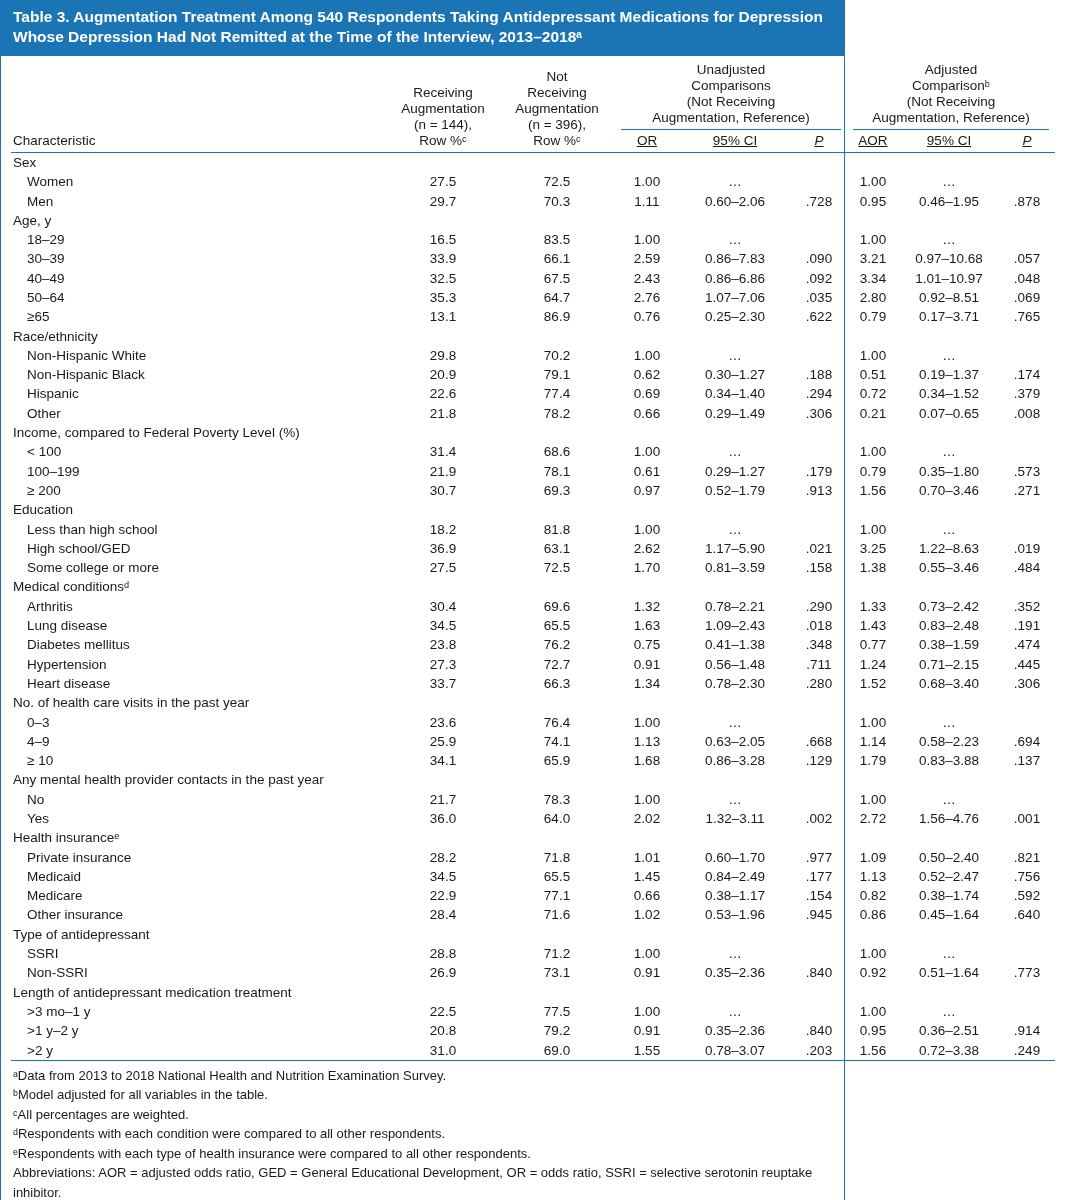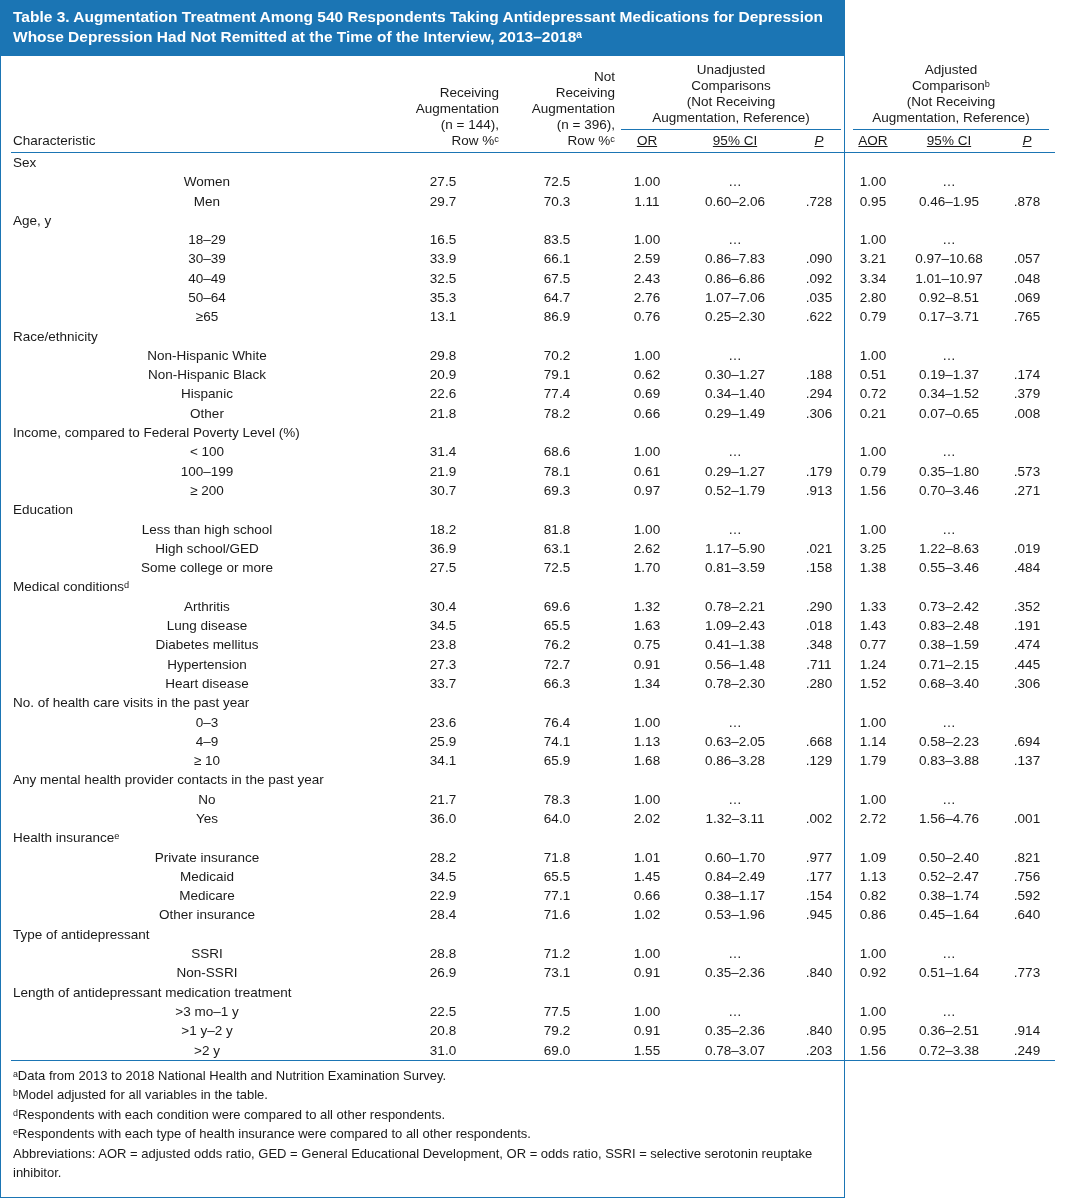--- a/index.html
+++ b/index.html
@@ -37,21 +37,21 @@
     line-height: 16px;
     color: var(--ink);
     vertical-align: bottom;
   }
   th.char-h {
     text-align: left;
     padding: 6px 0 3px 2px;
     border-bottom: 1px solid var(--blue);
   }
   th.stack-h {
-    text-align: right;
+    text-align: center;
     white-space: pre-line;
     padding: 6px 0 3px 0;
     border-bottom: 1px solid var(--blue);
   }
   th.group-h { padding: 6px 0 0 0; vertical-align: bottom; }
   .group-inner {
     white-space: pre-line;
     text-align: center;
     border-bottom: 1px solid var(--blue);
     margin: 0 6px;
@@ -71,21 +71,21 @@
     text-align: center;
     vertical-align: middle;
     white-space: nowrap;
     overflow: hidden;
   }
   td.section-label {
     text-align: left;
     padding-left: 2px;
   }
   td.row-label {
-    text-align: center;
+    text-align: left;
     padding-left: 16px;
   }
   .footnotes {
     padding: 5px 0 9px 2px;
     font-size: 13px;
     line-height: 19.5px;
   }
 </style>
 </head>
 <body>
@@ -569,18 +569,19 @@
             <td>1.56</td>
             <td>0.72–3.38</td>
             <td>.249</td>
           </tr>
         </tbody>
     </table>
 
     <div class="footnotes">
         <div>ᵃData from 2013 to 2018 National Health and Nutrition Examination Survey.</div>
         <div>ᵇModel adjusted for all variables in the table.</div>
+        <div>ᶜAll percentages are weighted.</div>
         <div>ᵈRespondents with each condition were compared to all other respondents.</div>
         <div>ᵉRespondents with each type of health insurance were compared to all other respondents.</div>
         <div>Abbreviations: AOR = adjusted odds ratio, GED = General Educational Development, OR = odds ratio, SSRI = selective serotonin reuptake inhibitor.</div>
       </div>
   </div>
 </div>
 
 </body></html>

